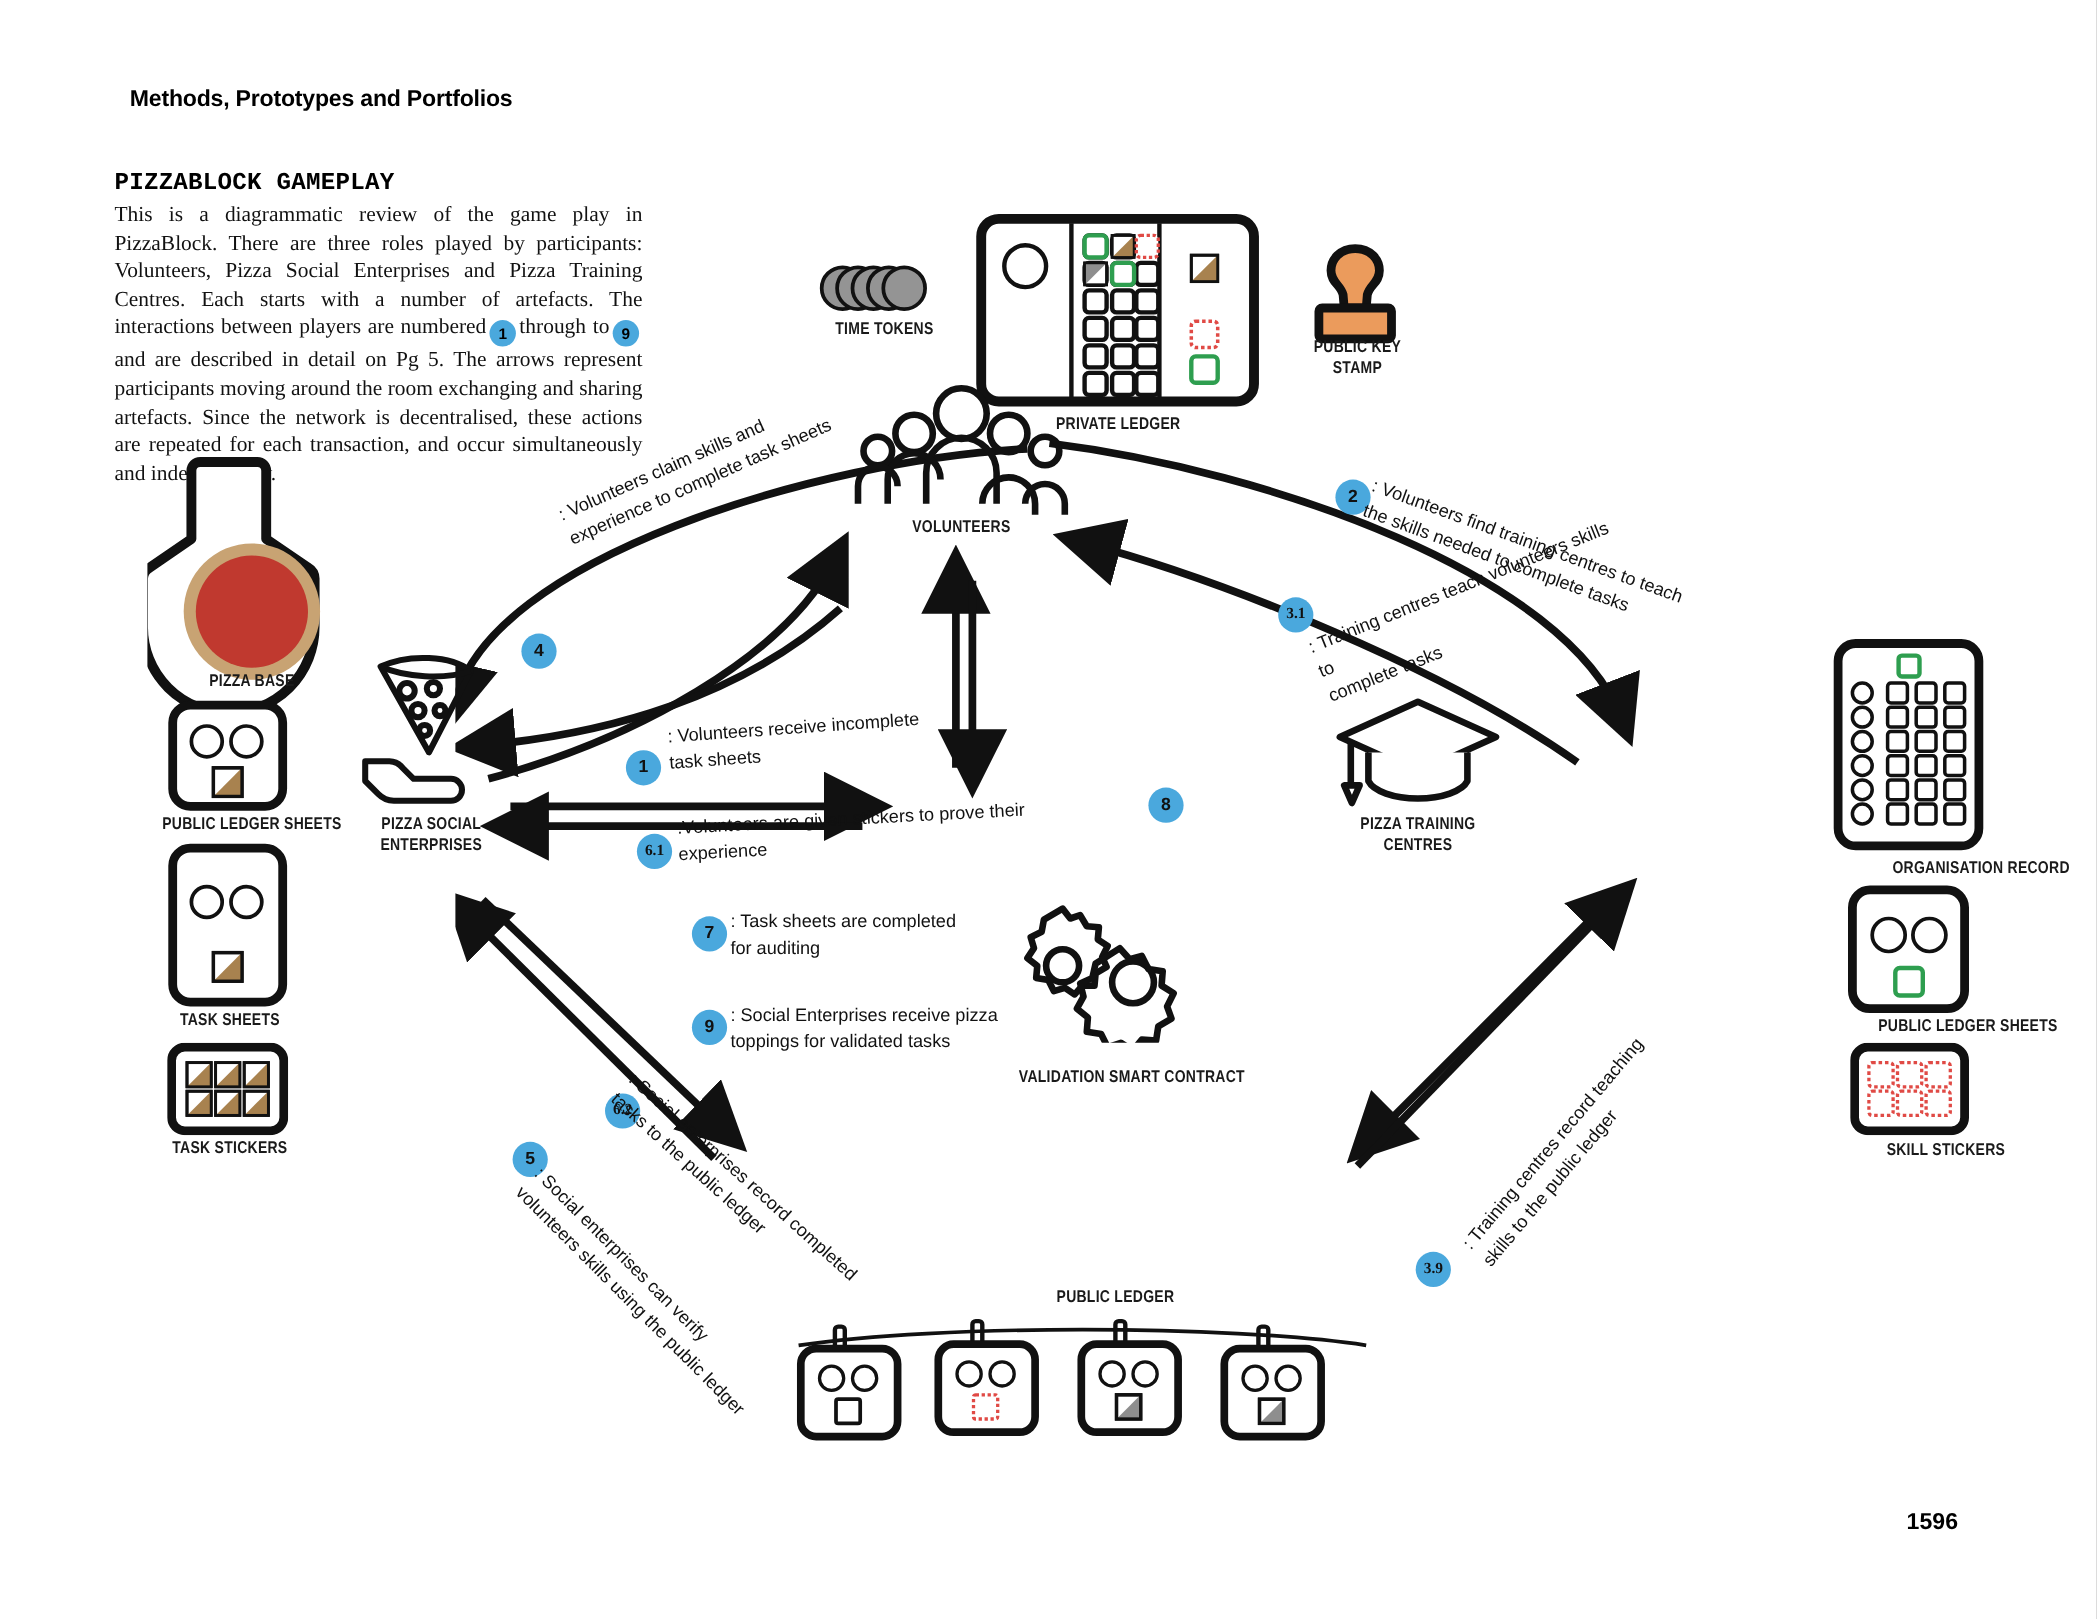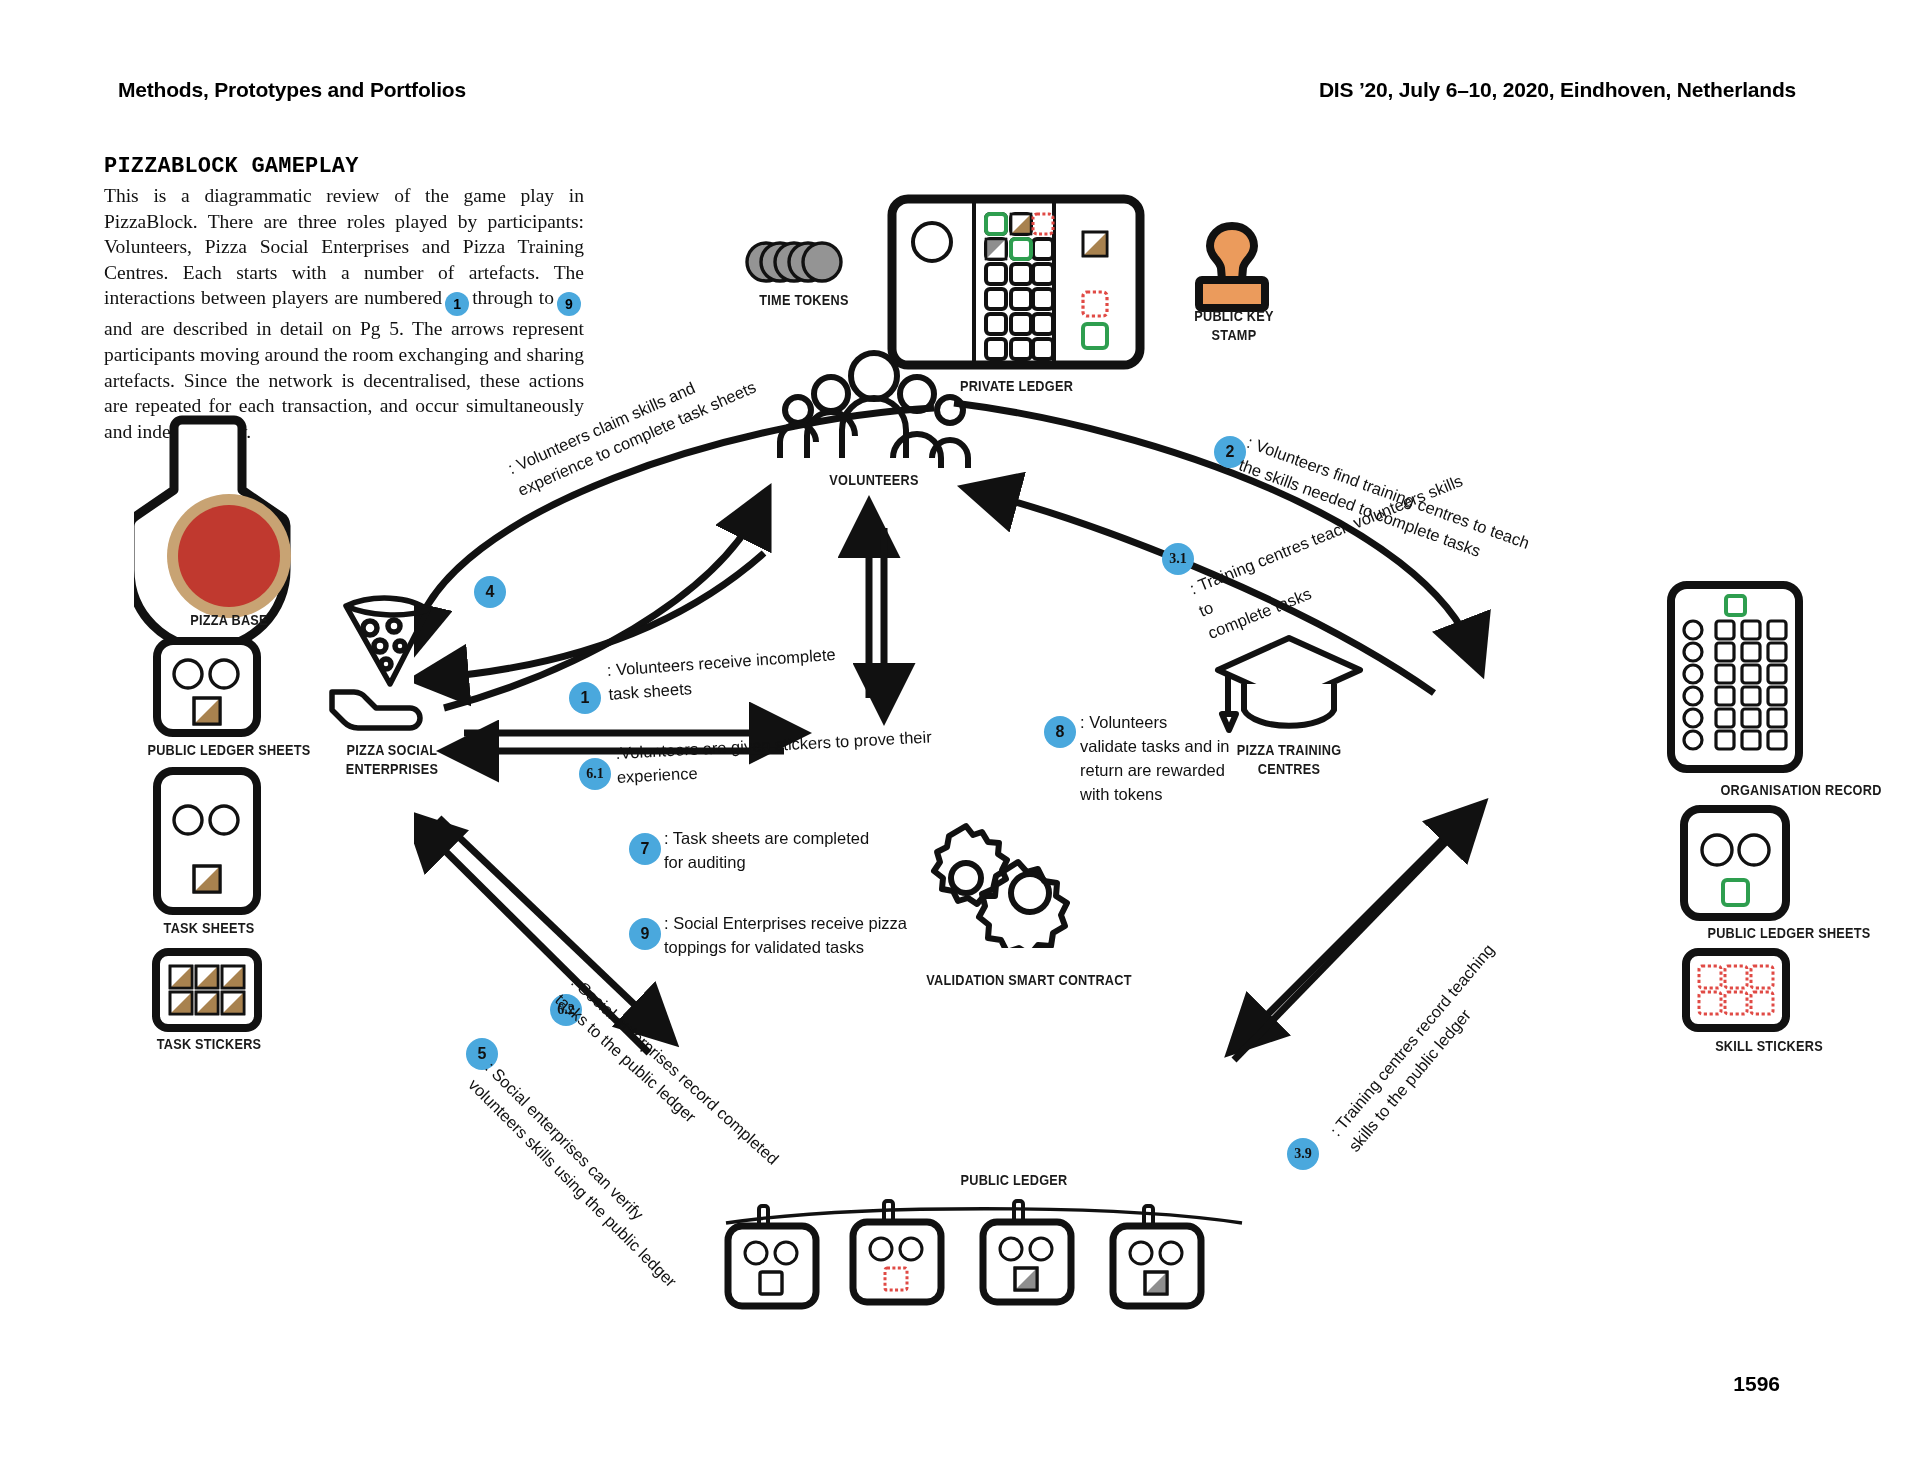--- a/index.html
+++ b/index.html
@@ -43,21 +43,20 @@
 
   svg{display:block;}
 </style>
 </head>
 <body>
 
 <div class="page">
  <div class="inner">
 
   <div class="runhead left">Methods, Prototypes and Portfolios</div>
-  <div class="runhead right">DIS ’20, July 6–10, 2020, Eindhoven, Netherlands</div>
   <div class="folio">1596</div>
 
   <div class="intro">
     <h2>PIZZABLOCK GAMEPLAY</h2>
     <p><span>This is a diagrammatic review of the game play in PizzaBlock. There are three roles played by participants: Volunteers, Pizza Social Enterprises and Pizza Training Centres. Each starts with a number of artefacts. The interactions between players are numbered</span><span class="numdot">1</span><span>through to</span><span class="numdot">9</span><span>and are described in detail on Pg 5. The arrows represent participants moving around the room exchanging and sharing artefacts. Since the network is decentralised, these actions are repeated for each transaction, and occur simultaneously and independently.</span></p>
   </div>
 
   <div class="abs" style="left:100px;top:392px;">
     <svg width="190" height="230" viewBox="0 0 190 230">
       <path d="M78 10 h22 a8 8 0 0 1 8 8 v62 l38 26 a12 12 0 0 1 6 10 v44
@@ -445,19 +444,15 @@
 
   <div class="bub small" style="left:1128px;top:525px;">3.1</div>
   <div class="slab" style="left:1152px;top:560px;width:310px;transform:rotate(-22deg);transform-origin:0 0;">: Training centres teach volunteers skills to
 complete tasks</div>
 
   <div class="bub small" style="left:1253px;top:1120px;">3.9</div>
   <div class="slab" style="left:1290px;top:1108px;width:270px;transform:rotate(-50deg);transform-origin:0 0;">: Training centres record teaching
 skills to the public ledger</div>
 
   <div class="bub" style="left:1010px;top:698px;">8</div>
-  <div class="slab" style="left:1046px;top:692px;width:175px;">: Volunteers
-validate tasks and in
-return are rewarded
-with tokens</div>
 
  </div>
 </div>
 
 </body></html>

